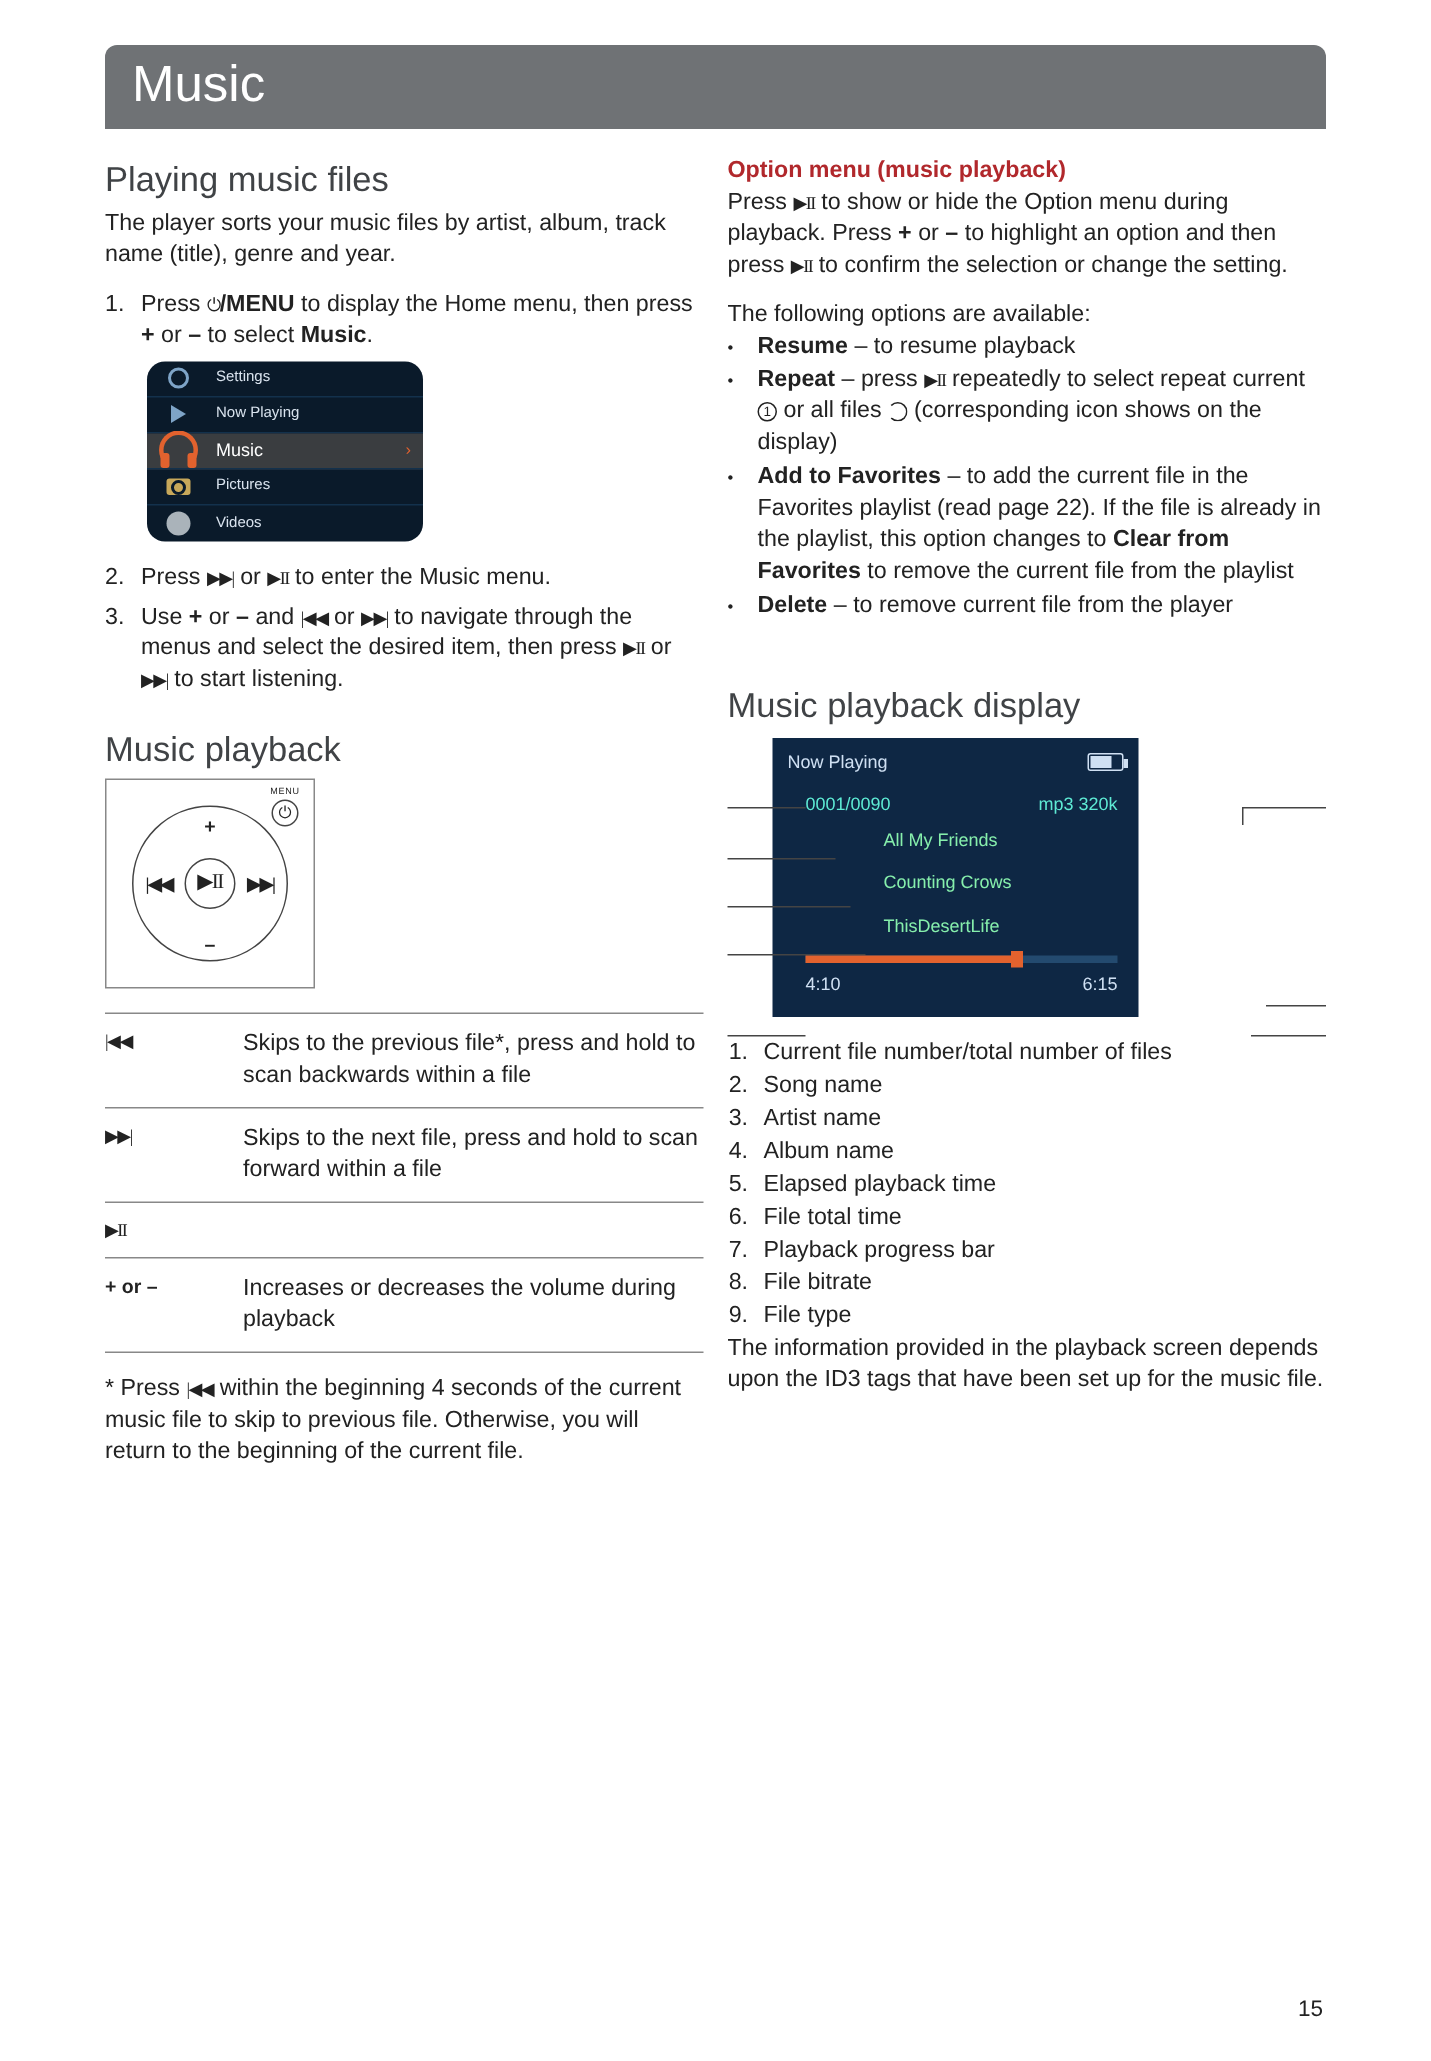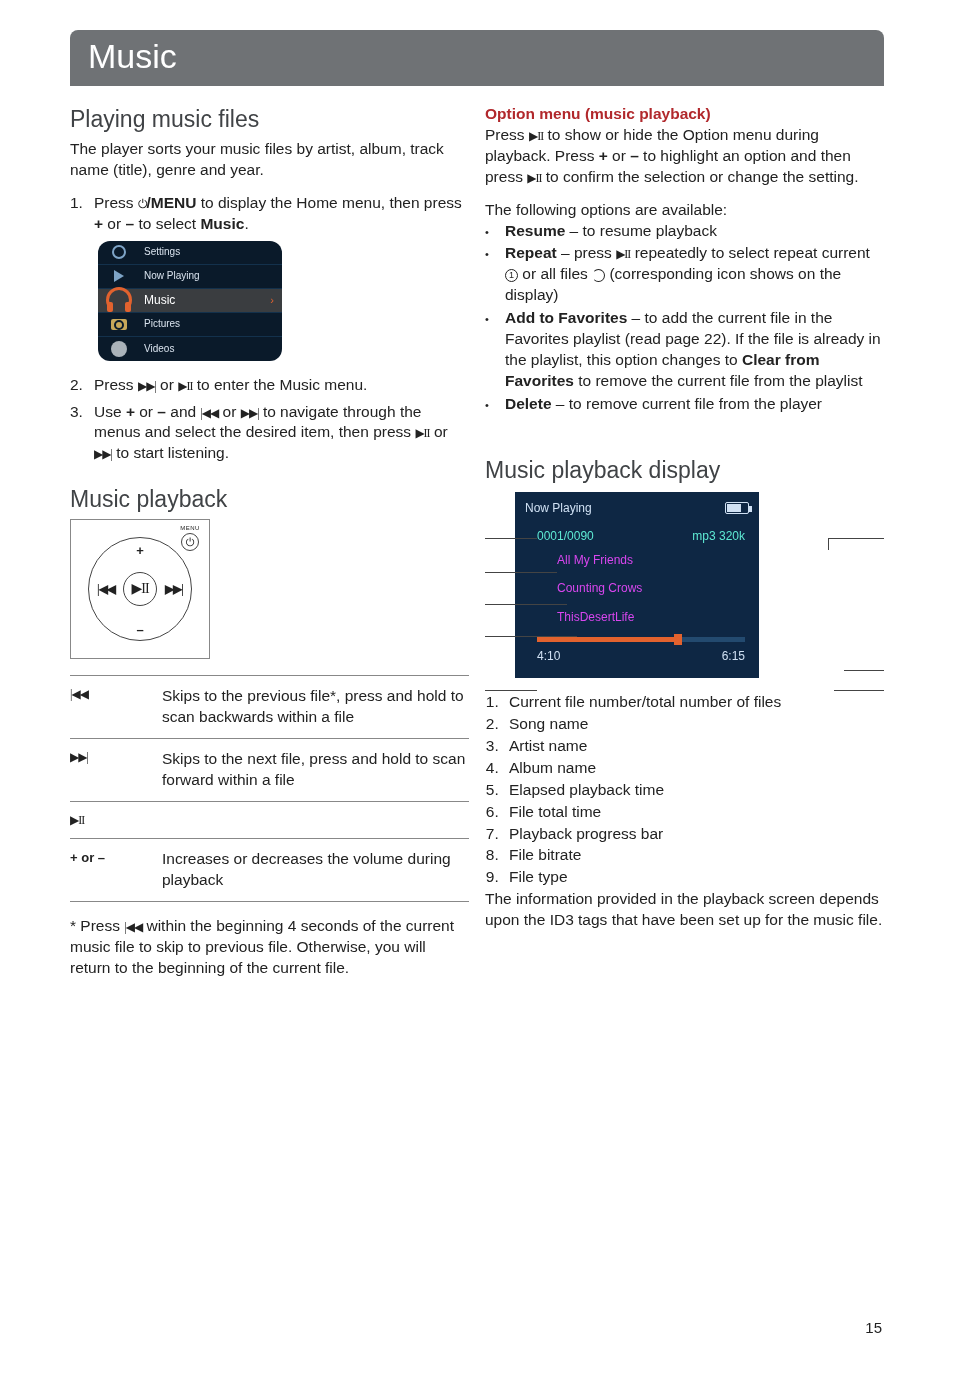--- a/index.html
+++ b/index.html
@@ -111,32 +111,32 @@
   .ctrl-key { width:82px; flex:none; font-size:13px;}
   .ctrl-desc{ flex:1;}
   .glyph { font-family: Liberation Serif, serif; letter-spacing:-1px; font-size:12px;}
 
   
   .np-wrap { margin: 6px 0 14px 30px; width:244px; background:#0e2744; color:#cfe0f3; font-size:12px; padding-bottom:14px;}
   .np-head { display:flex; justify-content:space-between; align-items:center; padding:8px 10px 12px;}
   .np-batt { width:24px;height:12px;border:1.5px solid #cfe0f3;border-radius:2px;position:relative;}
   .np-batt::after{content:"";position:absolute;right:-4px;top:3px;width:3px;height:6px;background:#cfe0f3;}
   .np-batt::before{content:"";position:absolute;left:1px;top:1px;width:14px;height:8px;background:#cfe0f3;}
-  .np-sub { padding:8px 12px 4px 42px; color:#d946ef;}
+  .np-sub { padding:8px 12px 4px 42px; color:#86efac;margin-left:32px;}
   .np-counts{ display:flex; justify-content:space-between; padding:0 14px 0 22px; color:#5eead4;}
   .np-bar{ margin:8px 14px 6px 22px; height:5px; background:#234a6f; position:relative;}
   .np-bar::before{content:"";position:absolute;left:0;top:0;height:100%;width:68%;background:#e2622e;}
   .np-bar::after{content:"";position:absolute;left:66%;top:-3px;width:8px;height:11px;background:#e2622e;}
   .np-times{display:flex;justify-content:space-between;padding:0 14px 0 22px;color:#cfe0f3;}
   .np-outer{ position:relative;}
   .lead { position:absolute; background:#444; height:1px;}
   .leadv { position:absolute; background:#444; width:1px;}
 
   .footnote { margin-top:14px; }
-  .pgnum { position:absolute; bottom:36px; right:72px; font-size:15px;}
+  .pgnum { position:absolute; bottom:24px; right:72px; font-size:15px;}
 
   ol.numlist { padding-left: 18px; }
   ol.numlist li { padding-left: 6px; margin-bottom:1px;}
   .mt{}
   .redh { color:#b1282c; font-weight:700; }
 </style>
 </head>
 <body>
 
 <div class="page">

